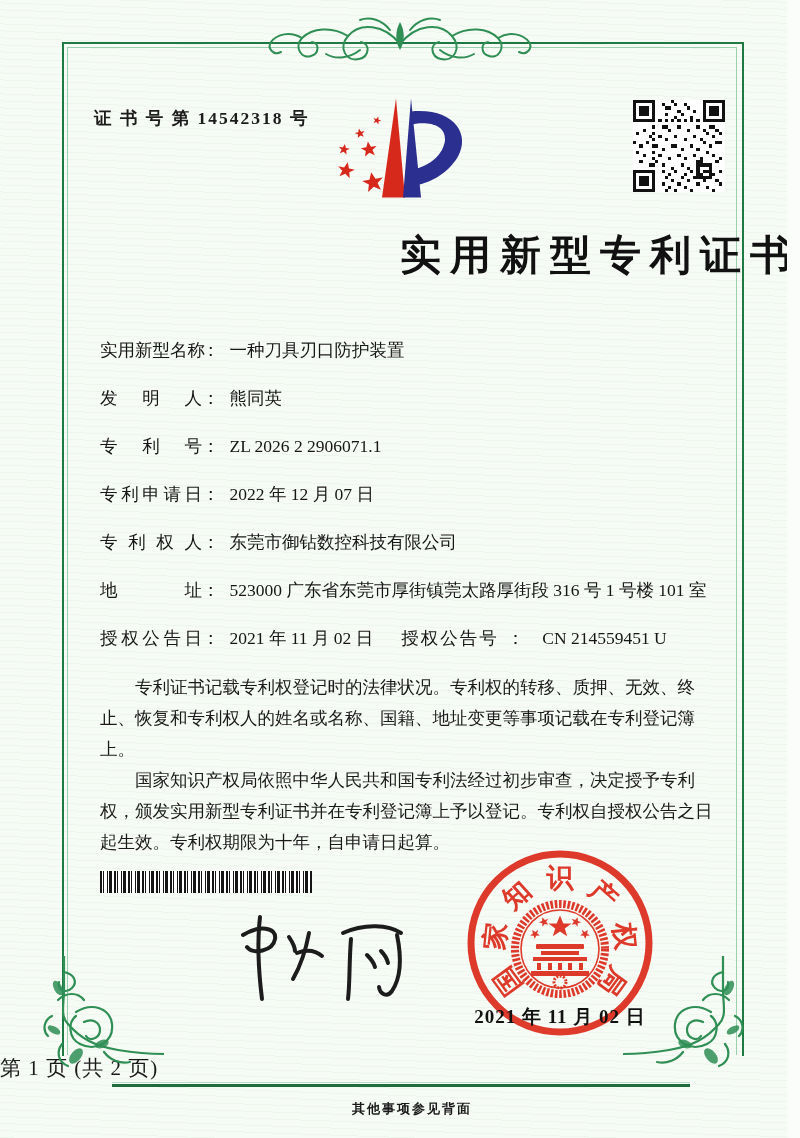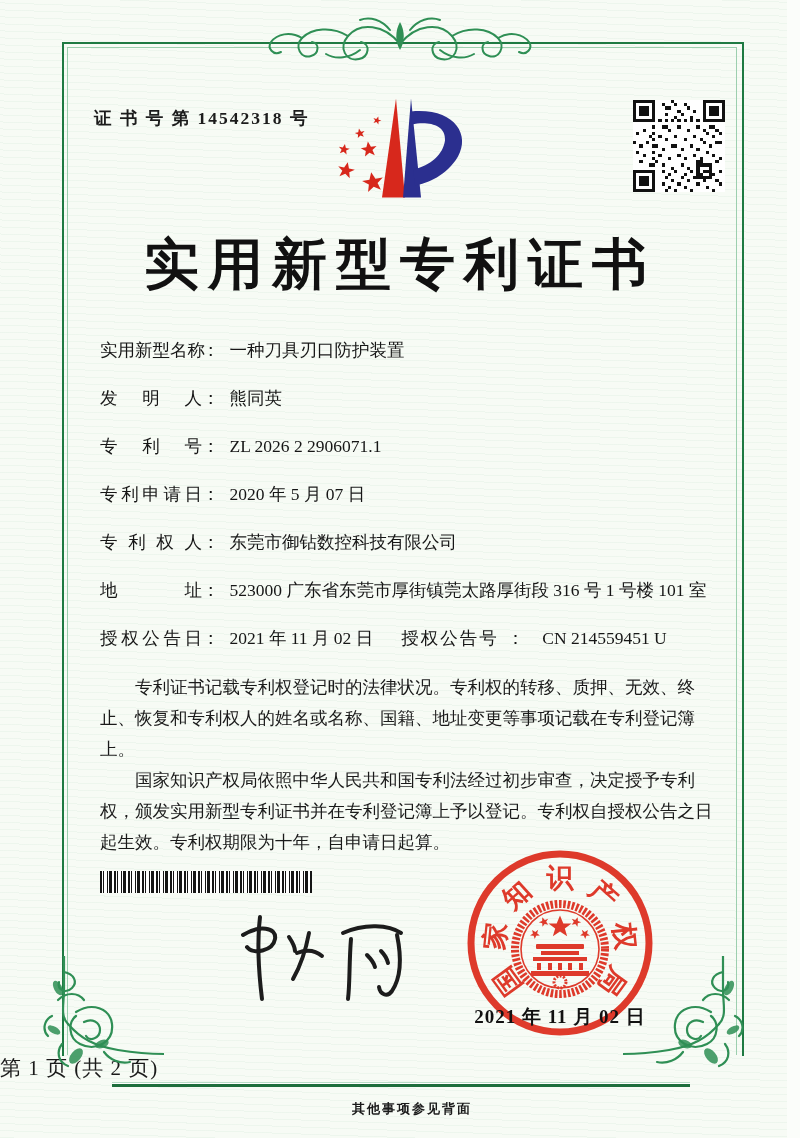--- a/index.html
+++ b/index.html
@@ -27,22 +27,22 @@
     position:absolute;left:112px;top:1082px;width:578px;height:5px;
     background:linear-gradient(#b9dcc6 0 1px,#ffffff 1px 2px,#1e6e3c 2px 5px);
   }
   .cert-no{
     position:absolute;left:94px;top:106px;
     font-size:17.5px;letter-spacing:2px;color:#1c1c1c;font-weight:600;
   }
   .logo{position:absolute;left:325px;top:92px;width:150px;height:118px;}
   .qr{position:absolute;left:633px;top:100px;width:92px;height:92px;}
   .title{
-    position:absolute;left:0;top:228px;width:800px;text-align:center;
-    font-size:55px;font-weight:700;letter-spacing:9px;color:#111;
+    position:absolute;left:0;top:228px;width:800px;text-align:right;
+    font-size:41px;font-weight:700;letter-spacing:9px;color:#111;
   }
   .fields{position:absolute;left:100px;top:338px;width:622px;
     font-size:17.5px;color:#161616;}
   .frow{display:flex;margin-bottom:24px;line-height:24px;}
   .flabel{display:inline-block;width:102px;text-align:justify;text-align-last:justify;white-space:nowrap;}
   .fcolon{display:inline-block;}
   .fvalue{margin-left:10px;flex:1;}
   .pair2{display:flex;margin-left:28px;gap:8px;}
   .flabel2{white-space:nowrap;letter-spacing:2px;}
   .paras{
@@ -151,21 +151,21 @@
       <span class="fvalue">熊同英</span>
     </div>
     <div class="frow">
       <span class="flabel">专利号</span>
         <span class="fcolon">：</span>
       <span class="fvalue">ZL 2026 2 2906071.1</span>
     </div>
     <div class="frow">
       <span class="flabel">专利申请日</span>
         <span class="fcolon">：</span>
-      <span class="fvalue">2020 年 5 月 07 日</span>
+      <span class="fvalue">2022 年 12 月 07 日</span>
     </div>
     <div class="frow">
       <span class="flabel">专利权人</span>
         <span class="fcolon">：</span>
       <span class="fvalue">东莞市御钻数控科技有限公司</span>
     </div>
     <div class="frow">
       <span class="flabel">地址</span>
         <span class="fcolon">：</span>
       <span class="fvalue">523000 广东省东莞市厚街镇莞太路厚街段 316 号 1 号楼 101 室</span>

